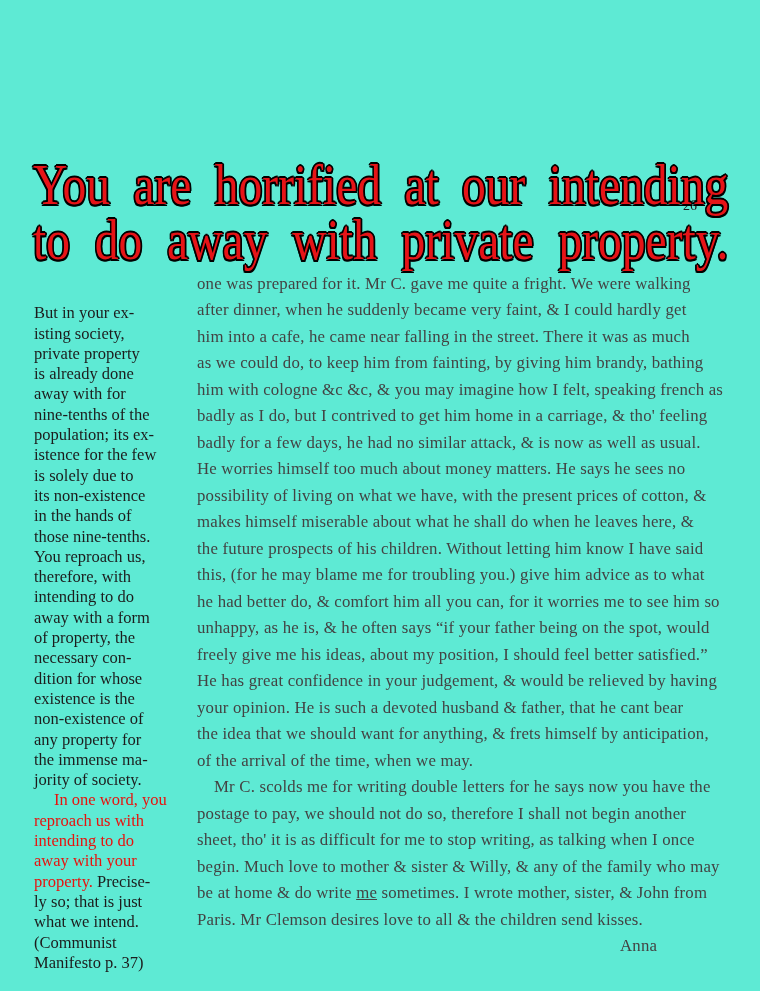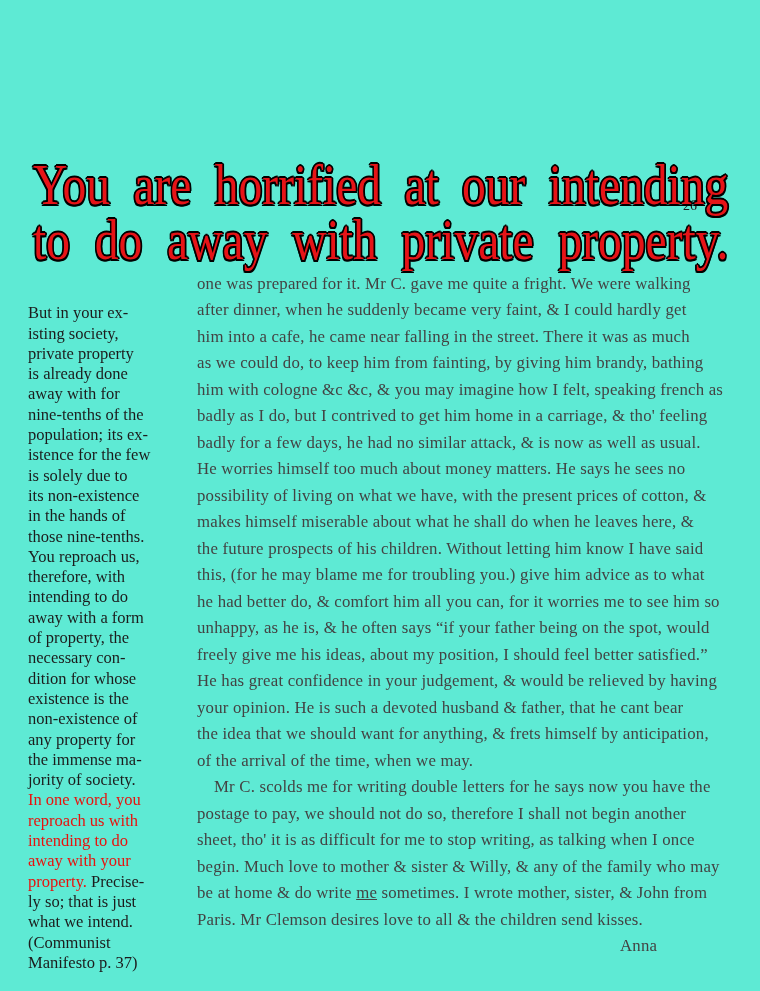--- a/index.html
+++ b/index.html
@@ -12,23 +12,23 @@
       transform:scaleX(0.82);transform-origin:0 0;z-index:5;
       text-shadow:2px 0 0 #000,-2px 0 0 #000,0 2px 0 #000,0 -2px 0 #000,
                   1.5px 1.5px 0 #000,-1.5px 1.5px 0 #000,1.5px -1.5px 0 #000,-1.5px -1.5px 0 #000;}
   .hl1{top:156px;}
   .hl2{top:211px;}
 
   
   .pgnum{position:absolute;left:683px;top:198px;font-size:14px;color:#161616;z-index:2;}
 
   
-  .sidebar{position:absolute;left:28px;top:283px;width:154px;z-index:1;
+  .sidebar{position:absolute;left:34px;top:283px;width:154px;z-index:1;
            font-size:16.5px;line-height:20.3px;color:#1c1c1c;white-space:pre-line;}
-  .sidebar .red{color:#e8120e;}
+  .sidebar .red{color:#e8120e;margin-left:20px;}
 
   
   .letter{position:absolute;left:197px;top:244px;width:560px;z-index:1;
           font-size:16.8px;line-height:26.5px;color:#434343;letter-spacing:0.2px;
           white-space:pre-line;}
   .letter .u{text-decoration:underline;}
   .closing{padding-left:283px;}
   .signature{padding-left:423px;}
 </style>
 </head>

